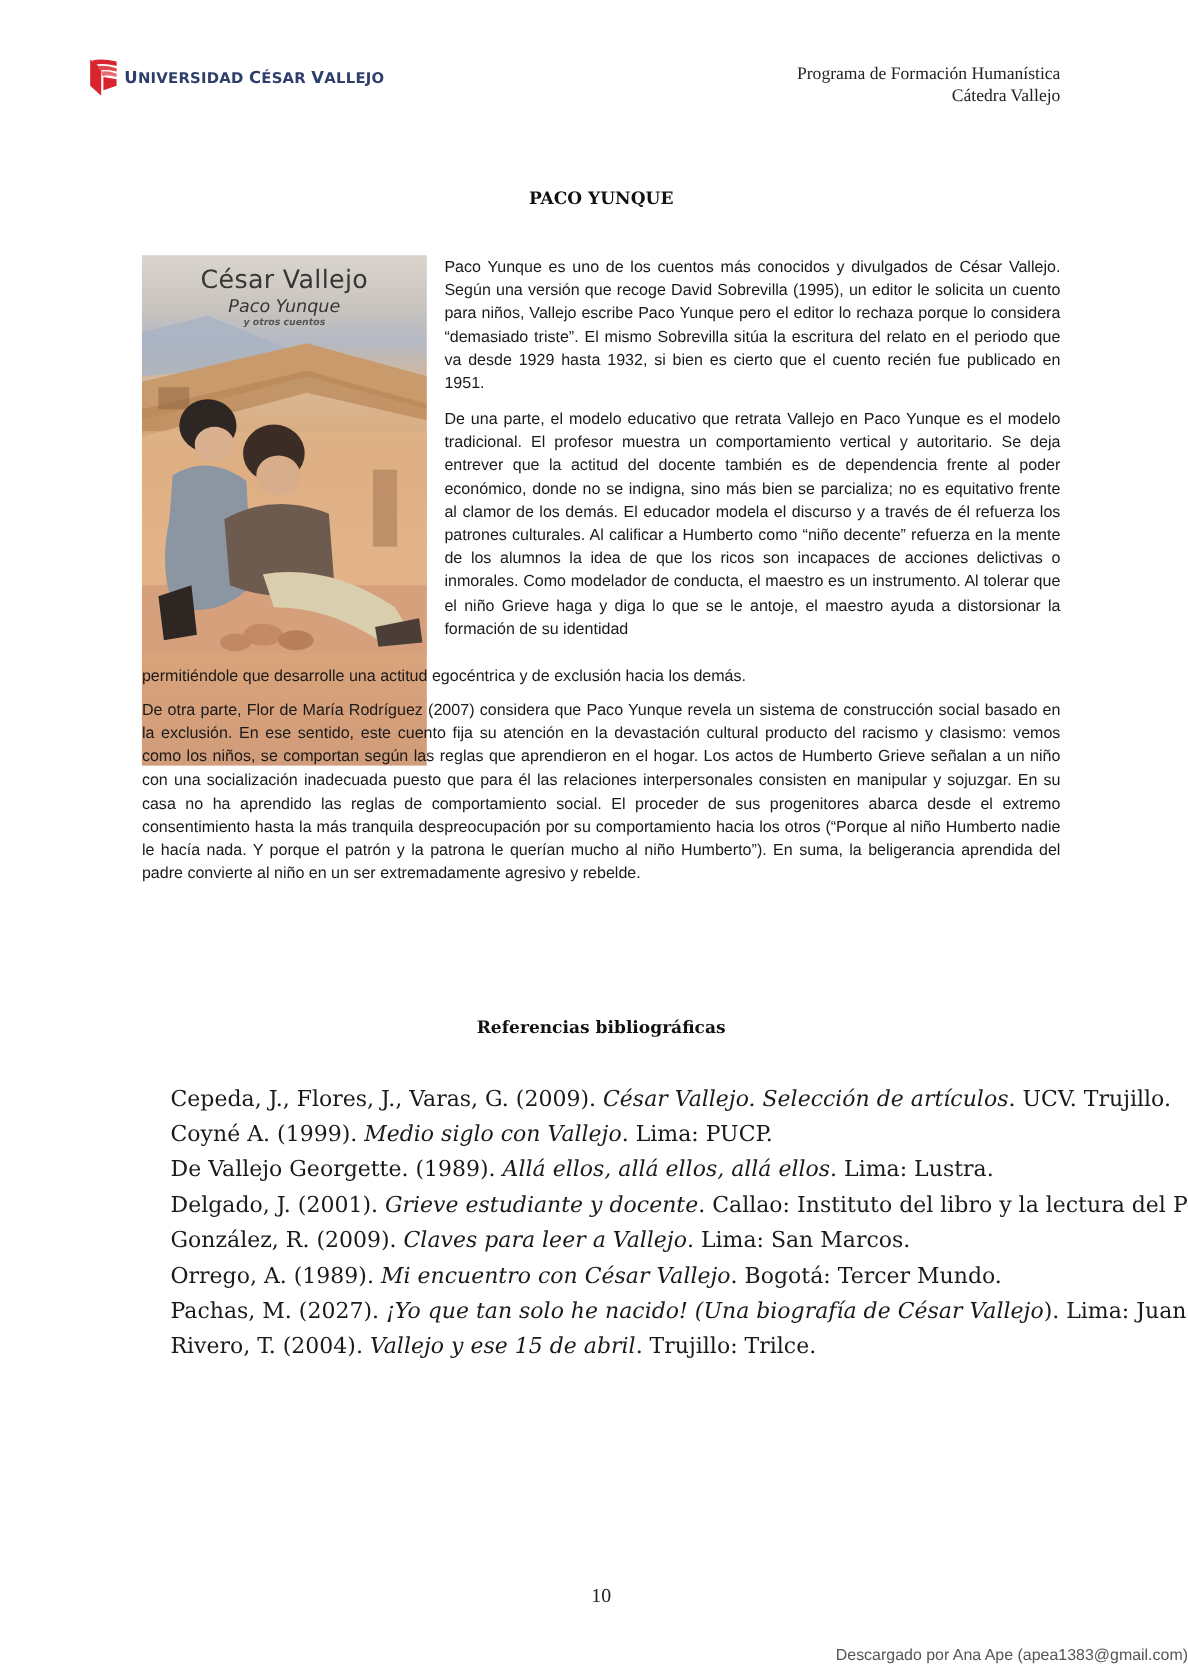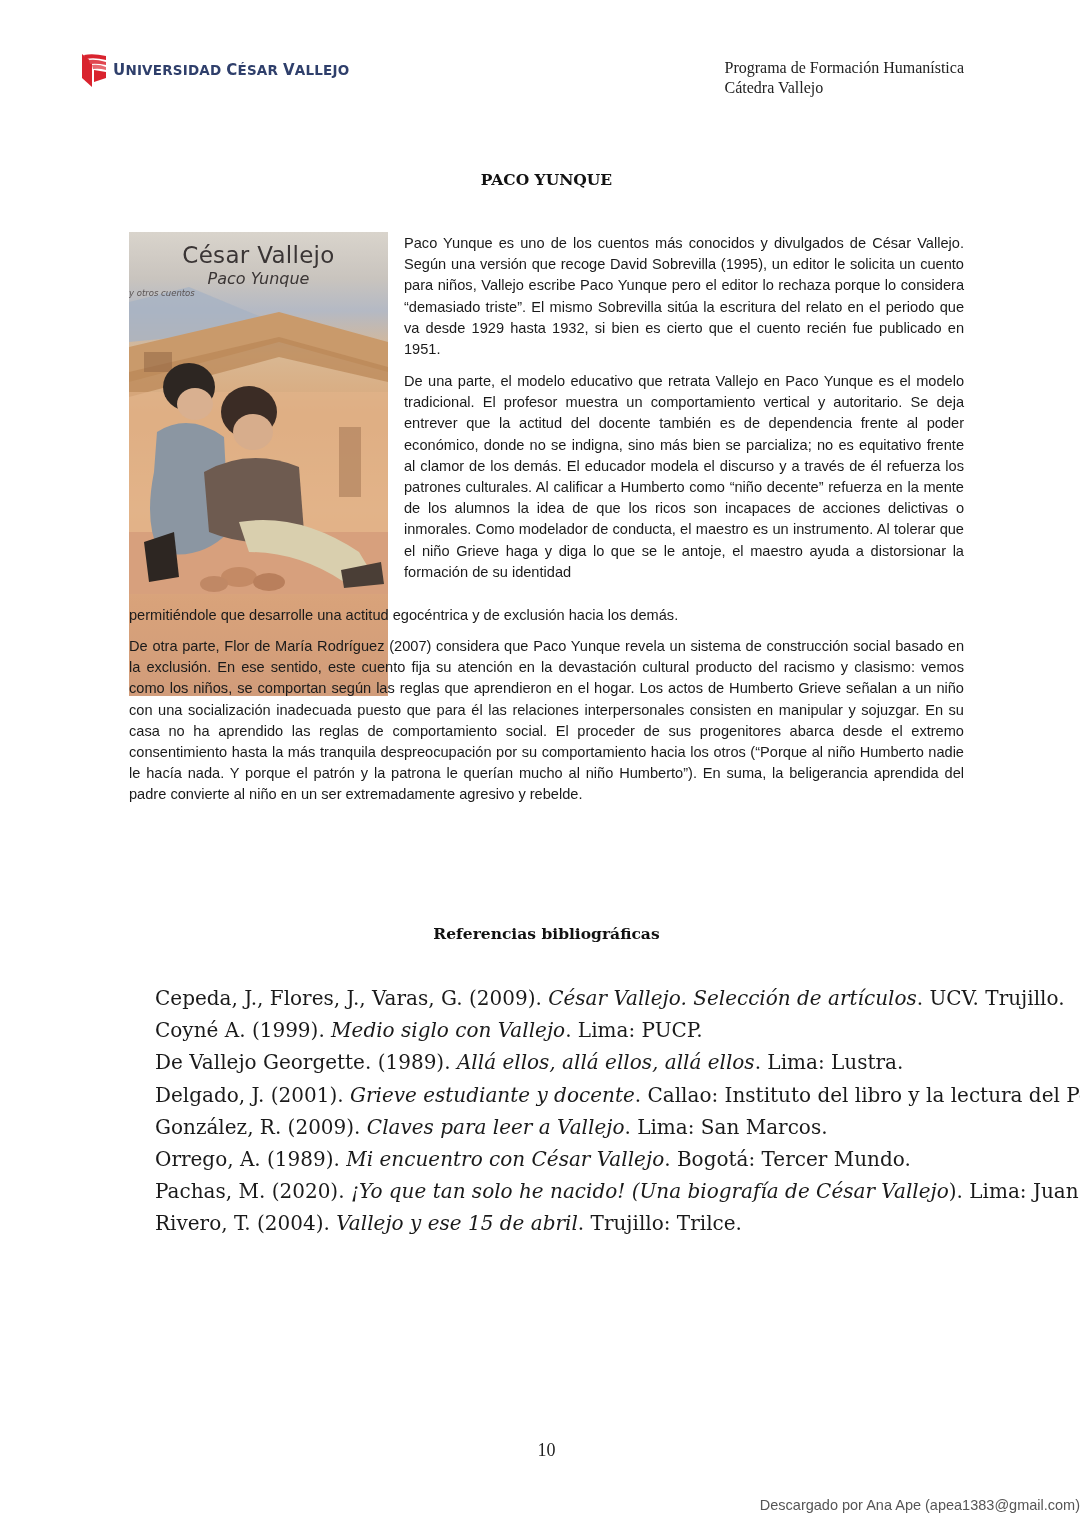--- a/index.html
+++ b/index.html
@@ -4,29 +4,29 @@
 <style>
   * { box-sizing: border-box; margin: 0; padding: 0; }
   html, body { width: 1080px; height: 1527px; background: #ffffff; }
   body { position: relative; overflow: hidden; color: #1a1a1a; font-family: "DejaVu Serif", serif; }
 
   .header-logo { position: absolute; left: 81px; top: 52px; display: flex; align-items: center; }
   .logo-mark { width: 26px; height: 36px; position: relative; }
   .logo-name { margin-left: 6px; font-family: "DejaVu Sans", sans-serif; font-weight: bold; font-size: 13.5px; color: #2f3f6b; letter-spacing: 0.2px; }
   .logo-name .big { font-size: 15px; }
 
-  .header-right { position: absolute; right: 116px; top: 58px; font-family: "Liberation Serif", serif; font-size: 16px; line-height: 20px; color: #222; }
+  .header-right { position: absolute; right: 116px; top: 58px; text-align: right; font-family: "Liberation Serif", serif; font-size: 16px; line-height: 20px; color: #222; }
 
   .title { position: absolute; top: 170px; left: 0; width: 1093px; text-align: center; font-family: "DejaVu Serif", serif; font-weight: bold; font-size: 15.5px; color: #111; }
 
   .cover { position: absolute; left: 129px; top: 232px; width: 259px; height: 464px; overflow: hidden;
            background: linear-gradient(180deg, #d9d4cc 0%, #c9c4be 10%, #b4b9c4 17%, #d9b893 26%, #d9a77a 40%, #e2b287 60%, #d8a27a 80%, #d19c7a 100%); }
   .cover-title { position: absolute; top: 10px; left: 0; width: 100%; text-align: center; font-family: "DejaVu Sans", sans-serif; font-size: 23px; color: #3a3535; letter-spacing: 0.3px; }
   .cover-sub { position: absolute; top: 37px; left: 0; width: 100%; text-align: center; font-family: "DejaVu Sans", sans-serif; font-style: italic; font-size: 16px; color: #3a3535; }
-  .cover-sub2 { position: absolute; top: 56px; left: 0; width: 100%; text-align: left; font-family: "DejaVu Sans", sans-serif; font-style: italic; font-size: 8.5px; color: #5a5353; }
+  .cover-sub2 { position: absolute; top: 56px; left: 0; width: 100%; text-align: center; font-family: "DejaVu Sans", sans-serif; font-style: italic; font-size: 8.5px; color: #5a5353; font-weight: bold; }
 
   .body-text { font-family: Liberation Sans, sans-serif; font-size: 14.6px; line-height: 21.2px; color: #1a1a1a; text-align: justify; }
   .p1 { position: absolute; left: 404px; top: 233px; width: 560px; }
   .p2 { position: absolute; left: 404px; top: 371px; width: 560px; }
   .p2-tail { position: absolute; left: 129px; top: 605px; width: 835px; }
   .p3 { position: absolute; left: 129px; top: 636px; width: 835px; }
 
   .refs-title { position: absolute; top: 924px; left: 0; width: 1093px; text-align: center; font-family: "DejaVu Serif", serif; font-weight: bold; font-size: 15.5px; color: #111; }
 
   .refs { position: absolute; left: 155px; top: 988px; width: 800px; list-style: none; }
@@ -103,18 +103,18 @@
 <p class="body-text p3">De otra parte, Flor de María Rodríguez (2007) considera que Paco Yunque revela un sistema de construcción social basado en la exclusión. En ese sentido, este cuento fija su atención en la devastación cultural producto del racismo y clasismo: vemos como los niños, se comportan según las reglas que aprendieron en el hogar. Los actos de Humberto Grieve señalan a un niño con una socialización inadecuada puesto que para él las relaciones interpersonales consisten en manipular y sojuzgar. En su casa no ha aprendido las reglas de comportamiento social. El proceder de sus progenitores abarca desde el extremo consentimiento hasta la más tranquila despreocupación por su comportamiento hacia los otros (“Porque al niño Humberto nadie le hacía nada. Y porque el patrón y la patrona le querían mucho al niño Humberto”). En suma, la beligerancia aprendida del padre convierte al niño en un ser extremadamente agresivo y rebelde.</p>
 
 <h2 class="refs-title">Referencias bibliográficas</h2>
 <ul class="refs">
   <li><span>Cepeda, J., Flores, J., Varas, G. (2009). </span><i>César Vallejo. Selección de artículos</i><span>. UCV. Trujillo.</span></li>
   <li><span>Coyné A. (1999). </span><i>Medio siglo con Vallejo</i><span>. Lima: PUCP.</span></li>
   <li><span>De Vallejo Georgette. (1989). </span><i>Allá ellos, allá ellos, allá ellos</i><span>. Lima: Lustra.</span></li>
   <li><span>Delgado, J. (2001). </span><i>Grieve estudiante y docente</i><span>. Callao: Instituto del libro y la lectura del Perú INLEC.</span></li>
   <li><span>González, R. (2009). </span><i>Claves para leer a Vallejo</i><span>. Lima: San Marcos.</span></li>
   <li><span>Orrego, A. (1989). </span><i>Mi encuentro con César Vallejo</i><span>. Bogotá: Tercer Mundo.</span></li>
-  <li><span>Pachas, M. (2020). </span><i>¡Yo que tan solo he nacido! (Una biografía de César Vallejo</i><span>). Lima: Juan Gutemberg.</span></li>
+  <li><span>Pachas, M. (2027). </span><i>¡Yo que tan solo he nacido! (Una biografía de César Vallejo</i><span>). Lima: Juan Gutemberg.</span></li>
   <li><span>Rivero, T. (2004). </span><i>Vallejo y ese 15 de abril</i><span>. Trujillo: Trilce.</span></li>
 </ul>
 
 <div class="page-num">10</div>
 <div class="download">Descargado por Ana Ape (apea1383@gmail.com)</div>
 
 </body></html>

